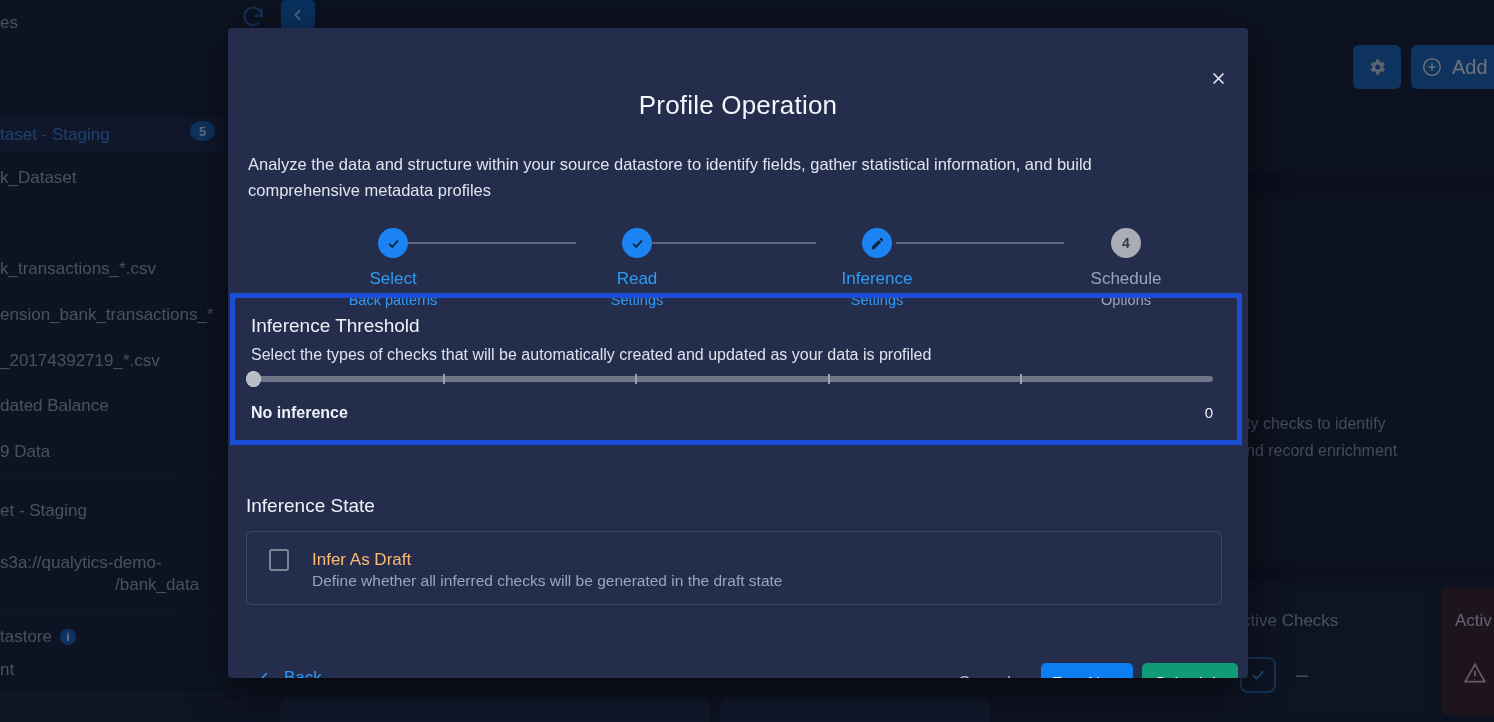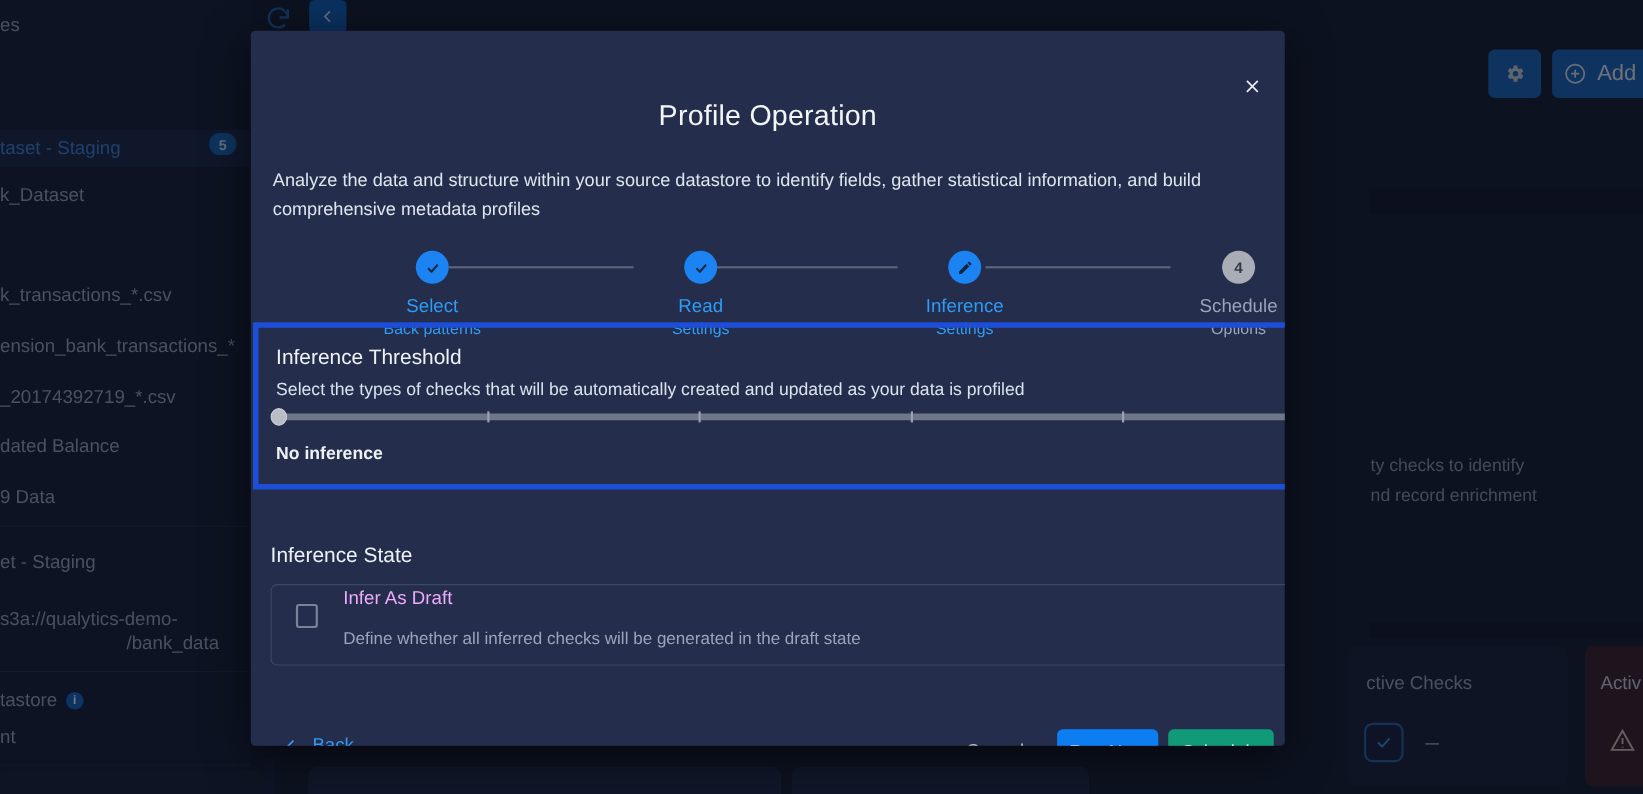--- a/index.html
+++ b/index.html
@@ -63,21 +63,21 @@
     background: #18203a; border: 2px solid #2563a8;
     display:flex;align-items:center;justify-content:center;
   }
   .dash-mark { position:absolute; color:#8d97ac; font-size:22px; }
 
   
   .overlay { position: absolute; inset: 0; background: rgba(7,11,22,0.55); }
 
   .modal {
     position: absolute; left: 228px; top: 28px;
-    width: 940px; height: 650px;
+    width: 1020px; height: 650px;
     background: #242e4c;
     border-radius: 4px;
     box-shadow: 0 10px 40px rgba(0,0,0,0.55);
     overflow: hidden;
   }
   .modal-close {
     position: absolute; right: 14px; top: 34px;
     width: 32px; height: 32px;
     display: flex; align-items: center; justify-content: center;
     color: #e6eaf2; font-size: 22px; line-height: 1; cursor: pointer;
@@ -152,22 +152,22 @@
     position: absolute; left: 18px; top: 503px;
     width: 976px; height: 74px;
     border: 1px solid #3a4straight; border: 1px solid #3c4765; border-radius: 6px;
   }
   .state-chk {
     position: absolute; left: 22px; top: 17px;
     width: 20px; height: 22px; border: 2px solid #7b8496; border-radius: 3px;
     background: transparent; cursor: pointer;
   }
   .state-title {
-    position: absolute; left: 65px; top: 2px;
-    color: #f0abfc; font-size: 17px;
+    position: absolute; left: 65px; top: 18px;
+    color: #fdba74; font-size: 17px;
   }
   .state-sub {
     position: absolute; left: 65px; top: 40px;
     color: #9ba5ba; font-size: 15.5px;
   }
 
   
   .back-link {
     position: absolute; left: 30px; top: 640px;
     display: flex; align-items: center; gap: 12px;

